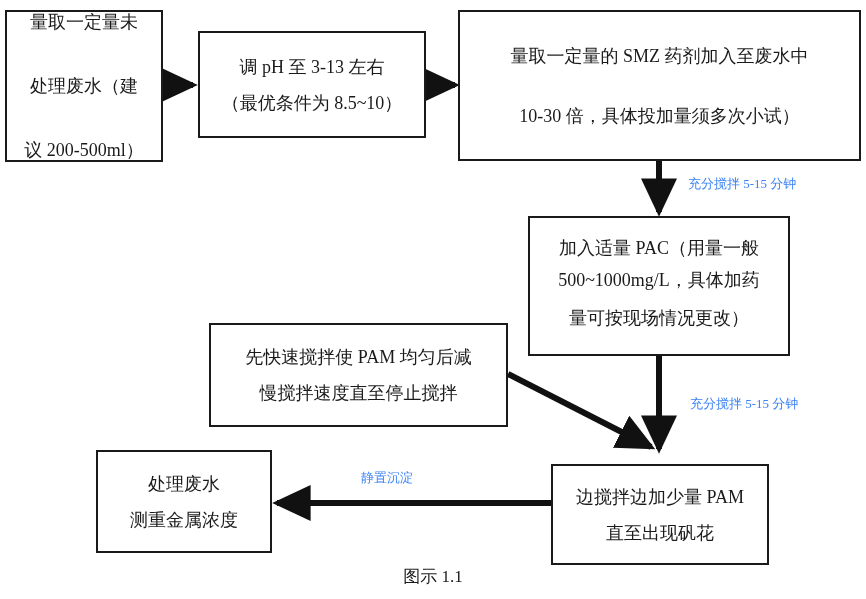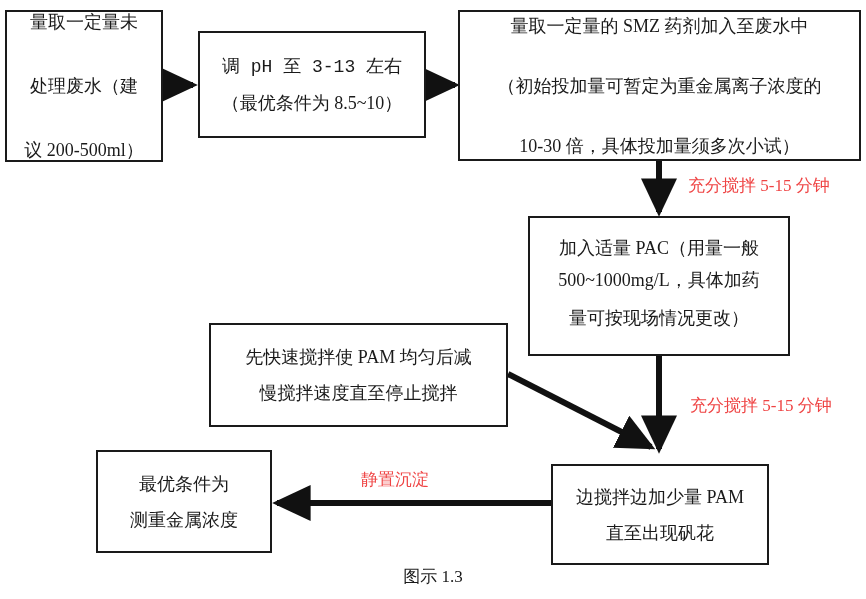--- a/index.html
+++ b/index.html
@@ -28,22 +28,22 @@
     color: #1a1a1a;
     font-size: 18px;
     line-height: 1.0;
   }
   .box .line {
     display: block;
     white-space: nowrap;
   }
   .edge-label {
     position: absolute;
-    color: #ef4444;
-    font-size: 17px;
+    color: #3b82f6;
+    font-size: 13px;
     white-space: nowrap;
     line-height: 1;
   }
   .caption {
     position: absolute;
     color: #1a1a1a;
     font-size: 17px;
     white-space: nowrap;
     text-align: center;
   }
@@ -82,52 +82,51 @@
     <line x1="551" y1="503" x2="277" y2="503" stroke="#111111" stroke-width="6" marker-end="url(#arrowhead)"></line>
   </svg>
 
   <div class="box" style="left:5px; top:10px; width:158px; height:152px; padding:0 10px;gap:32px;">
     <span class="line" style="margin:7px 0;">量取一定量未</span>
     <span class="line" style="margin:7px 0;">处理废水（建</span>
     <span class="line" style="margin:7px 0;">议 200-500ml）</span>
   </div>
 
   <div class="box" style="left:198px; top:31px; width:228px; height:107px;">
-    <span class="line" style="margin:9px 12px;font-family:Liberation Mono, monospace;">调 pH 至 3-13 左右</span>
+    <span class="line" style="margin:9px 12px;">调 pH 至 3-13 左右</span>
     <span class="line" style="margin:9px 0;">（最优条件为 8.5~10）</span>
   </div>
 
   <div class="box" style="left:458px; top:10px; width:403px; height:151px;gap:26px;">
     <span class="line" style="margin:8px 0;">量取一定量的 SMZ 药剂加入至废水中</span>
-    <span class="line" style="margin:8px 0;">（初始投加量可暂定为重金属离子浓度的</span>
     <span class="line" style="margin:8px 0;">10-30 倍，具体投加量须多次小试）</span>
   </div>
 
   <div class="box" style="left:528px; top:216px; width:262px; height:140px;">
     <span class="line" style="margin:7px 0;">加入适量 PAC（用量一般</span>
     <span class="line" style="margin:7px 0;">500~1000mg/L，具体加药</span>
     <span class="line" style="margin:13px 0;text-align:center;">量可按现场情况更改）</span>
   </div>
 
   <div class="box" style="left:209px; top:323px; width:299px; height:104px;">
     <span class="line" style="margin:9px 4px;">先快速搅拌使 PAM 均匀后减</span>
     <span class="line" style="margin:9px 0;">慢搅拌速度直至停止搅拌</span>
   </div>
 
   <div class="box" style="left:551px; top:452px; width:218px; height:101px;margin-top:12px;">
     <span class="line" style="margin:9px 0;">边搅拌边加少量 PAM</span>
     <span class="line" style="margin:9px 0;">直至出现矾花</span>
   </div>
 
   <div class="box" style="left:96px; top:450px; width:176px; height:103px;">
-    <span class="line" style="margin:9px 0;">最优条件为</span>
+    <span class="line" style="margin:9px 0;">处理废水</span>
     <span class="line" style="margin:9px 0;">测重金属浓度</span>
   </div>
 
   <div class="edge-label" style="left:688px; top:177px;">充分搅拌 5-15 分钟</div>
 
   <div class="edge-label" style="left:690px; top:397px;">充分搅拌 5-15 分钟</div>
 
   <div class="edge-label" style="left:361px; top:471px;">静置沉淀</div>
 
-  <div class="caption" style="left:0; top:565px; width:866px;">图示 1.3</div>
+  <div class="caption" style="left:0; top:565px; width:866px;">图示 1.1</div>
 
 </div>
 
 </body></html>

